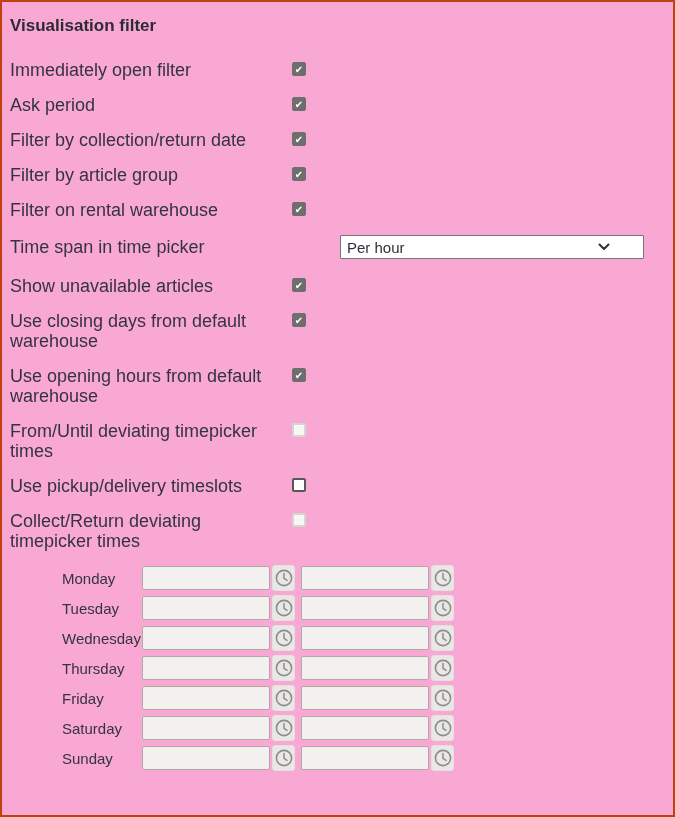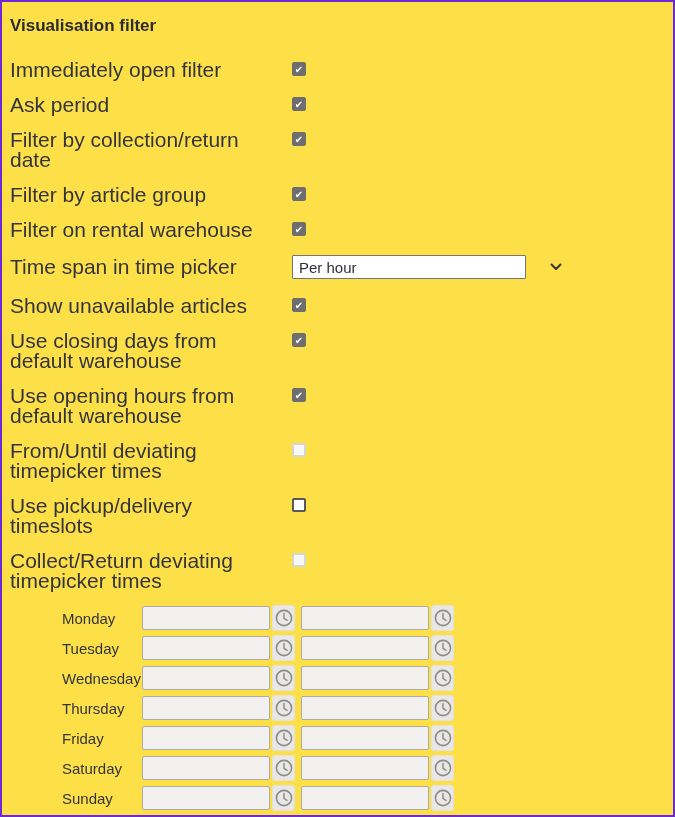--- a/index.html
+++ b/index.html
@@ -1,56 +1,56 @@
 <!DOCTYPE html>
 <html><head>
 <meta charset="utf-8">
 <style>
   html, body { margin:0; padding:0; background:#ffffff; }
   .panel {
     position:relative;
     width:675px; height:817px;
     box-sizing:border-box;
-    border:2px solid #6d28d9;
-    background:#fde047;
+    border:2px solid #c2410c;
+    background:#f9a8d4;
     font-family:"Liberation Sans", sans-serif;
     color:#34343e;
     overflow:hidden;
   }
   .panel-inner { padding:14px 8px 0 8px; }
   .title {
     font-size:17px; font-weight:bold; color:#2b2b33;
     margin:0 0 24px 0;
   }
   .row { display:flex; align-items:flex-start; margin-bottom:15px; }
   .row-label {
     width:282px; padding-right:22px; box-sizing:border-box; flex-shrink:0;
-    font-size:21px; line-height:20px; color:#34343e;
-  }
-  .select-row { margin-bottom:17px; }
+    font-size:18px; line-height:20px; color:#34343e;
+  }
+  .select-row { margin-bottom:17px;gap:48px; }
   .select-row .row-label { line-height:24px; }
 
   
   .checkbox {
     width:14px; height:14px; box-sizing:border-box;
     border-radius:2px; margin-top:2px; position:relative; flex-shrink:0;
   }
   .checkbox.checked { background:#6e6e6e; border:1px solid #6e6e6e; }
   .checkbox.checked::after {
     content:"\2714";
     position:absolute; left:0; top:0; width:12px; height:12px;
     color:#ffffff; font-size:10px; line-height:13px; text-align:center;
   }
   .checkbox.unchecked { background:#fdfdfc; border:2px solid #585858; }
   .checkbox.disabled { background:#f7f7f5; border:2px solid #d6d6d0; }
 
   
   .select-wrap { position:relative; width:278px; }
   .select-wrap select {
-    width:234px; height:24px; box-sizing:border-box;
+    width:304px; height:24px; box-sizing:border-box;
     border:1px solid #757575; border-radius:1px;
     background:#ffffff; color:#2f2f38;
     font-family:"Liberation Sans", sans-serif; font-size:15px;
     padding:0 24px 0 6px;
     appearance:none; -webkit-appearance:none; -moz-appearance:none;
   }
   .select-chevron { position:absolute; right:8px; top:8px; pointer-events:none; display:block; }
 
   
   .days { margin-top:4px; }

